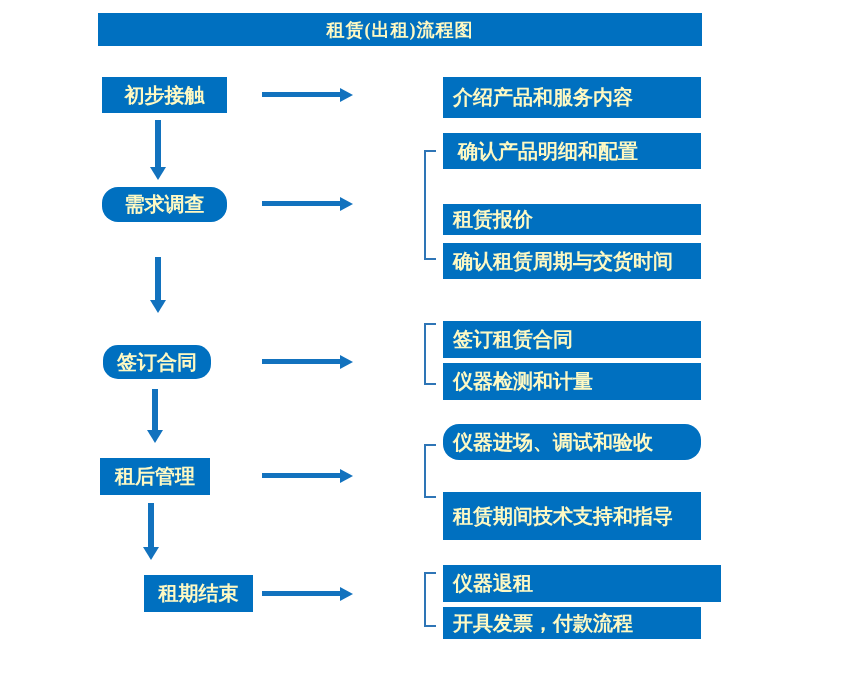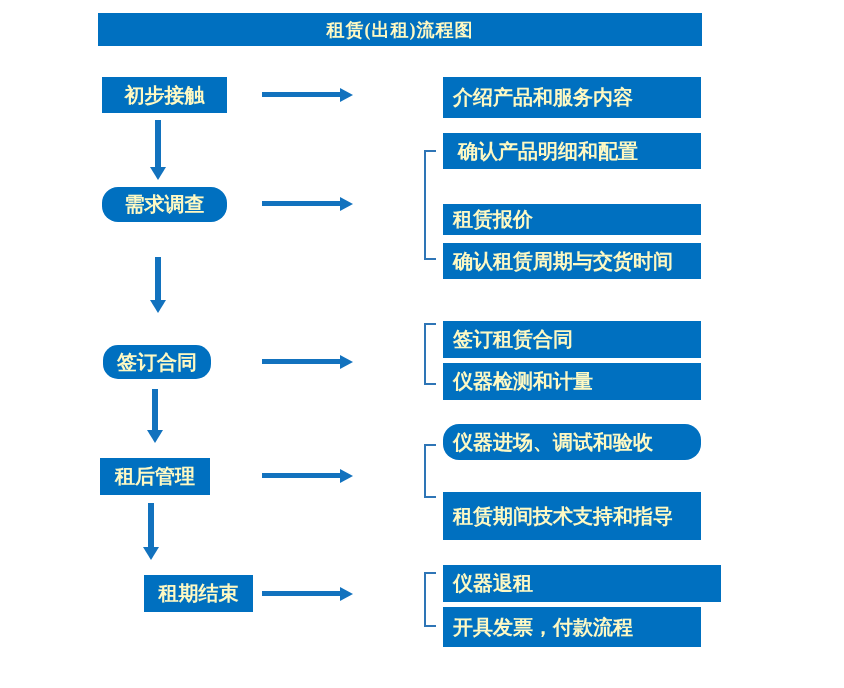--- a/index.html
+++ b/index.html
@@ -89,21 +89,21 @@
   <div class="bar output" style="left:443px; top:204px; width:258px; height:31px;">租赁报价</div>
   <div class="bar output" style="left:443px; top:243px; width:258px; height:36px;">确认租赁周期与交货时间</div>
 
   <div class="bar output" style="left:443px; top:311px; width:258px; height:37px;margin-top:10px;">签订租赁合同</div>
   <div class="bar output" style="left:443px; top:363px; width:258px; height:37px;text-align:right;">仪器检测和计量</div>
 
   <div class="bar output" style="left:443px; top:424px; width:258px; height:36px;border-radius:16px;">仪器进场、调试和验收</div>
   <div class="bar output" style="left:443px; top:492px; width:258px; height:48px;">租赁期间技术支持和指导</div>
 
   <div class="bar output" style="left:443px; top:557px; width:278px; height:37px;margin-top:8px;">仪器退租</div>
-  <div class="bar output" style="left:443px; top:607px; width:258px; height:40px;text-align:right;">开具发票，付款流程</div>
+  <div class="bar output" style="left:443px; top:607px; width:258px; height:32px;text-align:right;">开具发票，付款流程</div>
 
   <div class="harrow" style="left:262px; top:88px;">
     <i class="shaft"></i>
     <i class="head"></i>
   </div>
   <div class="harrow" style="left:262px; top:197px;">
     <i class="shaft"></i>
     <i class="head"></i>
   </div>
   <div class="harrow" style="left:262px; top:355px;">

